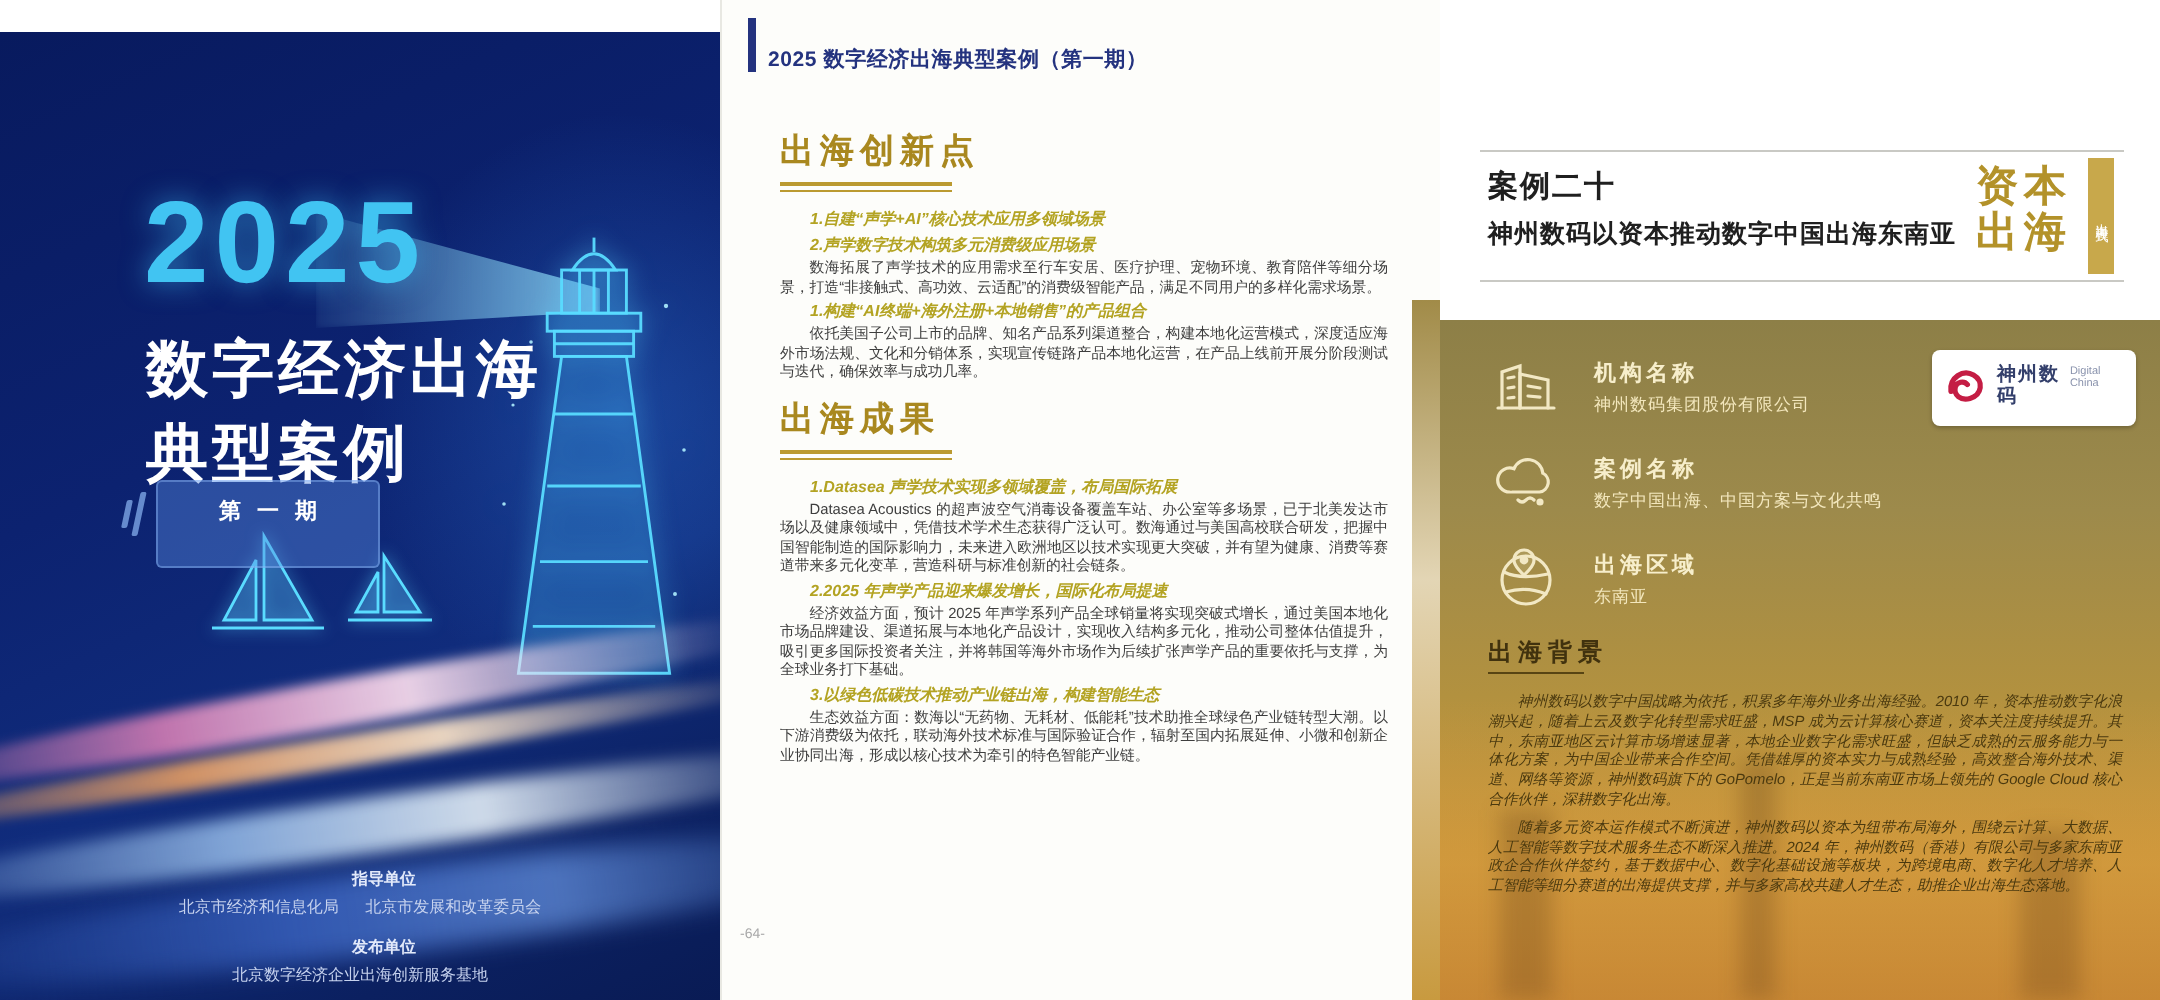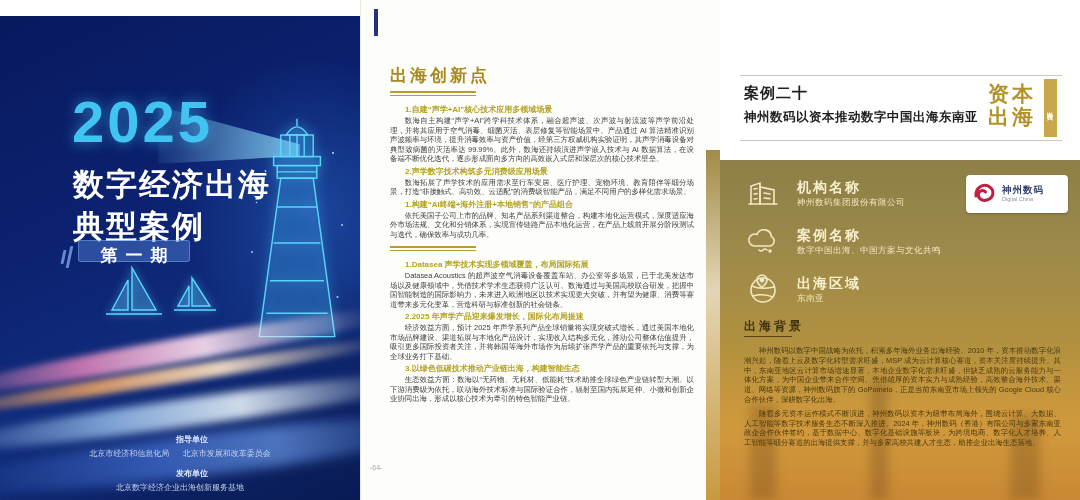--- a/index.html
+++ b/index.html
@@ -29,36 +29,36 @@
   .s4{left:-60px;top:418px;width:520px;height:42px;transform:rotate(-7deg);filter:blur(6px);
       background:linear-gradient(90deg,rgba(70,120,230,0),rgba(80,130,235,.55) 40%,rgba(120,170,250,.6) 65%,rgba(70,120,230,0) 95%);}
   .cover-year{position:absolute;left:72px;top:72px;font-size:58px;font-weight:800;
       color:#41c4f2;letter-spacing:3px;text-shadow:0 0 14px rgba(70,200,255,.55);}
   .cover-t1{position:absolute;left:73px;top:148px;font-size:31px;font-weight:800;color:#ffffff;letter-spacing:2px;}
   .cover-t2{position:absolute;left:73px;top:190px;font-size:31px;font-weight:800;color:#ffffff;letter-spacing:2px;}
   .badge-bars{position:absolute;left:62px;top:230px;width:12px;height:22px;}
   .badge-bars i{position:absolute;background:rgba(150,195,255,.65);width:3px;border-radius:1px;transform:skewX(-12deg);}
   .badge-bars i:nth-child(1){left:0;top:4px;height:14px;}
   .badge-bars i:nth-child(2){left:6px;top:0;height:22px;}
-  .issue-badge{position:absolute;left:78px;top:224px;width:112px;height:22px;border-radius:3px;
+  .issue-badge{position:absolute;left:78px;top:224px;width:112px;height:44px;border-radius:3px;
       background:rgba(88,138,225,.42);border:1px solid rgba(150,195,255,.4);
-      color:#fff;font-size:17px;font-weight:700;letter-spacing:8px;text-align:center;line-height:30px;padding-left:8px;}
+      color:#fff;font-size:11px;font-weight:700;letter-spacing:8px;text-align:center;line-height:30px;padding-left:8px;}
   .cover-footer{position:absolute;left:0;top:418px;width:360px;text-align:center;}
   .cf-label{font-size:8px;font-weight:700;color:#e2e9fa;margin-bottom:3px;padding-left:24px;}
   .cf-val{font-size:8px;color:#c6d2ee;margin-bottom:9px;white-space:pre;}
   .cf-date{font-size:8.5px;color:#c6d2ee;margin-top:10px;letter-spacing:1px;}
 
   
   .inner{position:absolute;left:360px;top:0;width:360px;height:500px;background:#fdfdfa;border-left:1px solid #e8e8e2;}
   .hd-bar{position:absolute;left:13px;top:9px;width:4px;height:27px;background:#24337f;}
   .hd-text{position:absolute;left:23px;top:23px;font-size:10.5px;font-weight:700;color:#24337f;letter-spacing:.3px;}
   .flow{position:absolute;left:29px;right:26px;top:64px;}
   .sec-title{font-size:17px;font-weight:800;color:#a9881f;letter-spacing:3px;}
   .sec-rule{width:86px;height:5px;border-top:2px solid #bb9a30;border-bottom:1px solid #bb9a30;margin:4px 0 8px;}
-  .m-head{font-size:8px;font-weight:700;color:#b3a322;padding-left:15px;line-height:11px;margin-top:2px;}
+  .m-head{font-size:8px;font-weight:700;color:#b3a322;padding-left:15px;line-height:11px;margin-top:2px;font-style:italic;}
   .m-body{font-size:7.4px;line-height:9.5px;color:#3e3e3e;text-align:justify;text-indent:2em;margin:1px 0 2px;}
   .sec2{margin-top:7px;}
   .pageno{position:absolute;left:9px;top:464px;font-size:7px;color:#a8a8a8;}
   .gold-strip{position:absolute;right:0;top:150px;width:14px;height:350px;
       background:linear-gradient(180deg,#a18b48 0%,#b8944260 40%,#c89a3f 100%);}
 
   
   .casepg{position:absolute;left:720px;top:0;width:360px;height:500px;background:#ffffff;}
   .rule{position:absolute;left:20px;right:18px;border-top:1px solid #c9c9c4;}
   .r1{top:75px;} .r2{top:140px;}
@@ -69,32 +69,32 @@
   .mode-ribbon{position:absolute;left:324px;top:79px;width:13px;height:58px;background:#c8a84b;
       color:#fff;font-size:6.5px;letter-spacing:1px;writing-mode:vertical-rl;text-align:center;line-height:13px;}
   .gold-area{position:absolute;left:0;top:160px;width:360px;height:340px;overflow:hidden;
       background:linear-gradient(180deg,#8d7f47 0%,#9d8a4b 28%,#b2913f 55%,#c89a3e 78%,#d2a145 100%);}
   .photo-haze{position:absolute;left:0;bottom:0;width:360px;height:150px;
       background:linear-gradient(180deg,rgba(214,153,62,0) 0%,rgba(216,150,58,.5) 55%,rgba(196,126,46,.72) 100%);}
   .bldg{position:absolute;bottom:0;background:rgba(96,62,20,.28);filter:blur(5px);}
   .b1{left:30px;width:26px;height:95px;} .b2{left:150px;width:18px;height:120px;} .b3{left:290px;width:30px;height:85px;}
   .info-icon{position:absolute;width:34px;height:34px;}
   .i1{left:26px;top:176px;} .i2{left:26px;top:224px;} .i3{left:26px;top:272px;}
-  .info-label{position:absolute;left:77px;font-size:14px;font-weight:800;color:#f7eecb;letter-spacing:2px;}
+  .info-label{position:absolute;left:77px;font-size:11px;font-weight:800;color:#f7eecb;letter-spacing:2px;}
   .info-val{position:absolute;left:77px;font-size:8.5px;color:#f3e7bd;letter-spacing:.5px;}
   .l1{top:179px;} .v1{top:197px;} .l2{top:227px;} .v2{top:245px;} .l3{top:275px;text-align:right;} .v3{top:293px;}
   .logo-box{position:absolute;left:246px;top:175px;width:102px;height:38px;background:#fff;border-radius:4px;
       display:flex;align-items:center;padding:3px 6px;gap:4px;box-shadow:0 1px 2px rgba(0,0,0,.25);}
-  .logo-text{display:flex;flex-direction:column;line-height:1.15;}
+  .logo-text{display:flex;flex-direction:row;line-height:1.15;}
   .logo-zh{font-size:9.5px;font-weight:800;color:#333f6b;letter-spacing:1px;}
   .logo-en{font-size:5.5px;color:#8a93ad;}
   .bg-title{position:absolute;left:24px;top:318px;font-size:12px;font-weight:800;color:#41320e;letter-spacing:3px;}
   .bg-rule{position:absolute;left:24px;top:336px;width:48px;border-top:1.5px solid #574413;}
   .bg-paras{position:absolute;left:24px;right:19px;top:346px;}
-  .bg-p{font-size:7.4px;line-height:9.8px;color:#4a390f;text-align:justify;text-indent:2em;margin-bottom:4px;}
+  .bg-p{font-size:7.4px;line-height:9.8px;color:#4a390f;text-align:justify;text-indent:2em;margin-bottom:4px;font-style:italic;}
 </style>
 </head>
 <body>
 
 <div class="stage">
 
   <section class="cover">
     <div class="cover-glow"></div>
     <div class="beam"></div>
 
@@ -154,33 +154,34 @@
       <div class="cf-label">指导单位</div>
       <div class="cf-val">北京市经济和信息化局      北京市发展和改革委员会</div>
       <div class="cf-label">发布单位</div>
       <div class="cf-val">北京数字经济企业出海创新服务基地</div>
       <div class="cf-date">2025年7月</div>
     </div>
   </section>
 
   <section class="inner">
     <div class="hd-bar"></div>
+    <div class="hd-text">2025 数字经济出海典型案例（第一期）</div>
 
     <div class="flow">
       <div class="sec-title">出海创新点</div>
       <div class="sec-rule"></div>
 
       <div class="m-head">1.自建“声学+AI”核心技术应用多领域场景</div>
-      <div class="m-body">数海自主构建“声学+AI”跨学科技术体系，融合超声波、次声波与射流波等声学前沿处理，并将其应用于空气消毒、细菌灭活、表层修复等智能场景中。产品通过 AI 算法精准识别声波频率与环境，提升消毒效率与资产价值，经第三方权威机构实验证明，其声学消毒设备对典型致病菌的灭活率达 99.99%。此外，数海还持续演进声学嵌入技术与 AI 数据算法，在设备端不断优化迭代，逐步形成面向多方向的高效嵌入式层和深层次的核心技术壁垒。</div>
       <div class="m-head">2.声学数字技术构筑多元消费级应用场景</div>
       <div class="m-body">数海拓展了声学技术的应用需求至行车安居、医疗护理、宠物环境、教育陪伴等细分场景，打造“非接触式、高功效、云适配”的消费级智能产品，满足不同用户的多样化需求场景。</div>
       <div class="m-head">1.构建“AI终端+海外注册+本地销售”的产品组合</div>
       <div class="m-body">依托美国子公司上市的品牌、知名产品系列渠道整合，构建本地化运营模式，深度适应海外市场法规、文化和分销体系，实现宣传链路产品本地化运营，在产品上线前开展分阶段测试与迭代，确保效率与成功几率。</div>
 
       <div class="sec2">
+        <div class="sec-title">出海成果</div>
         <div class="sec-rule"></div>
       </div>
 
       <div class="m-head">1.Datasea 声学技术实现多领域覆盖，布局国际拓展</div>
       <div class="m-body">Datasea Acoustics 的超声波空气消毒设备覆盖车站、办公室等多场景，已于北美发达市场以及健康领域中，凭借技术学术生态获得广泛认可。数海通过与美国高校联合研发，把握中国智能制造的国际影响力，未来进入欧洲地区以技术实现更大突破，并有望为健康、消费等赛道带来多元化变革，营造科研与标准创新的社会链条。</div>
       <div class="m-head">2.2025 年声学产品迎来爆发增长，国际化布局提速</div>
       <div class="m-body">经济效益方面，预计 2025 年声学系列产品全球销量将实现突破式增长，通过美国本地化市场品牌建设、渠道拓展与本地化产品设计，实现收入结构多元化，推动公司整体估值提升，吸引更多国际投资者关注，并将韩国等海外市场作为后续扩张声学产品的重要依托与支撑，为全球业务打下基础。</div>
       <div class="m-head">3.以绿色低碳技术推动产业链出海，构建智能生态</div>
       <div class="m-body">生态效益方面：数海以“无药物、无耗材、低能耗”技术助推全球绿色产业链转型大潮。以下游消费级为依托，联动海外技术标准与国际验证合作，辐射至国内拓展延伸、小微和创新企业协同出海，形成以核心技术为牵引的特色智能产业链。</div>
     </div>

